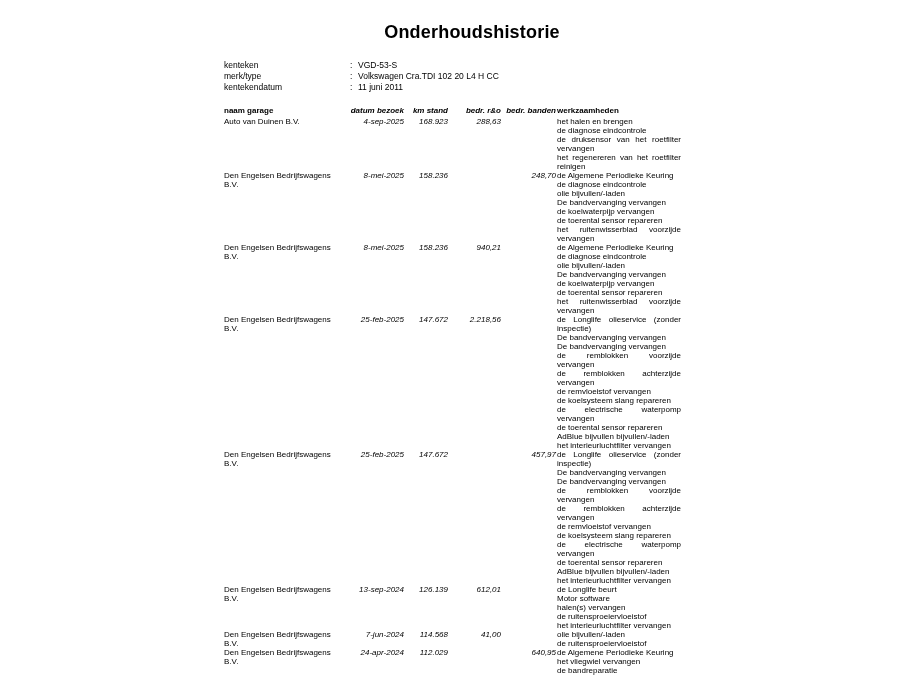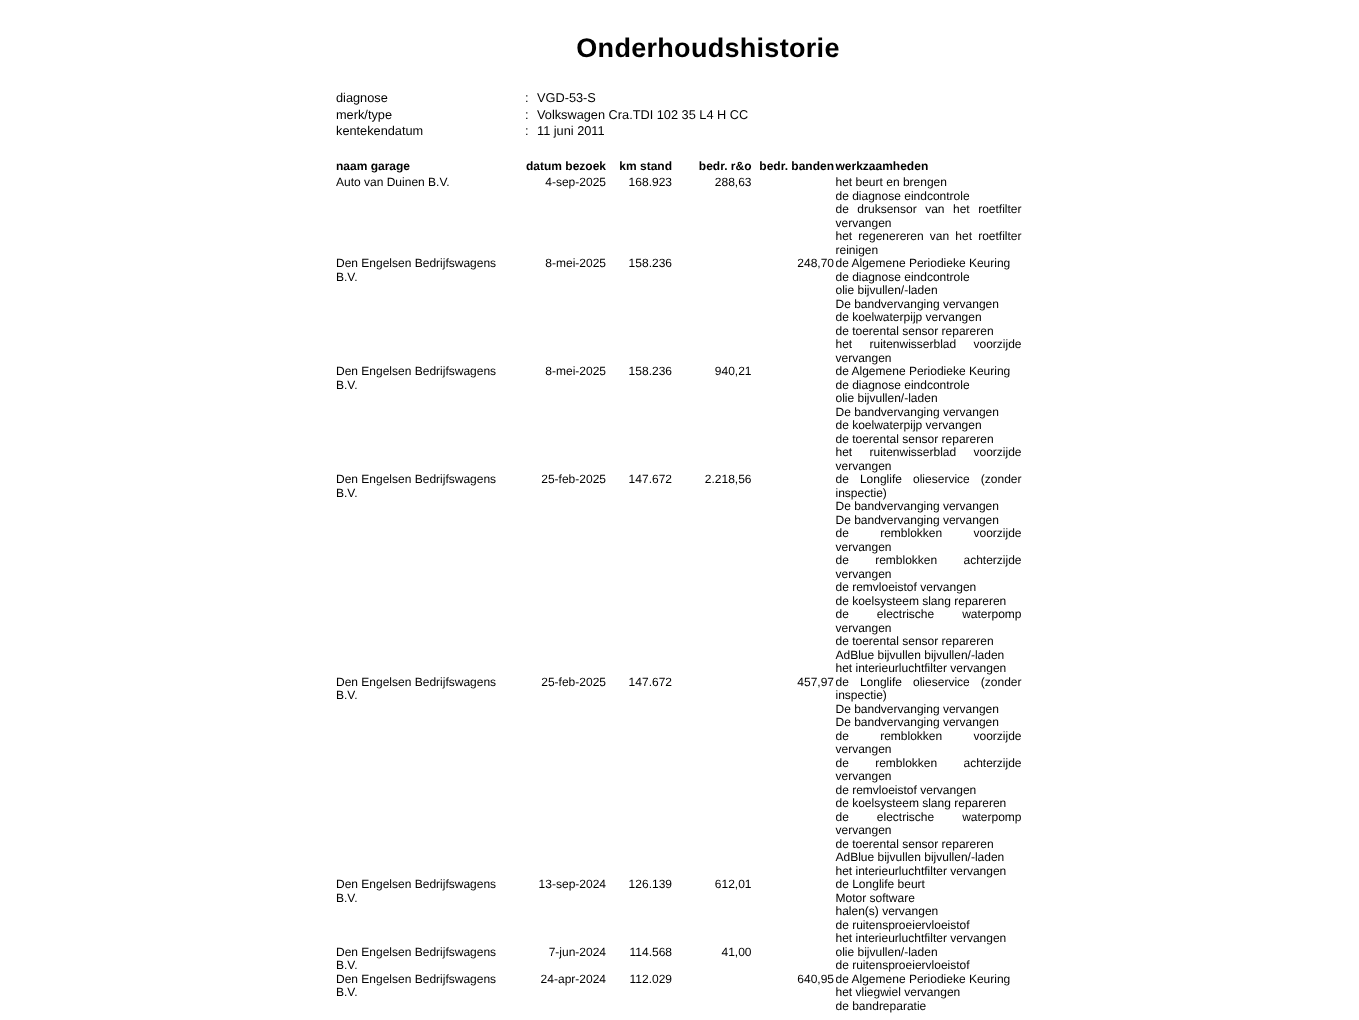--- a/index.html
+++ b/index.html
@@ -49,42 +49,42 @@
     line-height: 9px;
     font-weight: bold;
   }
   .tbody {
     position: absolute;
     top: 117px;
     left: 224px;
     font-size: 8px;
     line-height: 9px;
   }
-  .c.num, .h.num { text-align: right; }
+  .c.num, .h.num { text-align: right; font-style: italic; }
   .c.werk, .h.werk { padding-left: 1px; width: 124px; }
   .c.werk div { text-align: justify; }
   .c.name { padding-right: 4px; }
 </style>
 </head>
 <body>
 
 <div class="page">
 
   <div class="doc-title">Onderhoudshistorie</div>
 
   <div class="info-block">
     <div class="info-row">
-      <span class="info-label">diagnose</span>
+      <span class="info-label">kenteken</span>
       <span class="info-colon">:</span>
       <span class="info-value">VGD-53-S</span>
     </div>
     <div class="info-row">
       <span class="info-label">merk/type</span>
       <span class="info-colon">:</span>
-      <span class="info-value">Volkswagen Cra.TDI 102 35 L4 H CC</span>
+      <span class="info-value">Volkswagen Cra.TDI 102 20 L4 H CC</span>
     </div>
     <div class="info-row">
       <span class="info-label">kentekendatum</span>
       <span class="info-colon">:</span>
       <span class="info-value">11 juni 2011</span>
     </div>
   </div>
 
   <div class="table-header">
     <div class="h name">naam garage</div>
@@ -97,21 +97,21 @@
 
   <div class="tbody">
 
     <div class="trow">
       <div class="c name">Auto van Duinen B.V.</div>
       <div class="c num">4-sep-2025</div>
       <div class="c num">168.923</div>
       <div class="c num">288,63</div>
       <div class="c num"></div>
       <div class="c werk">
-          <div>het beurt en brengen</div>
+          <div>het halen en brengen</div>
           <div>de diagnose eindcontrole</div>
           <div>de druksensor van het roetfilter vervangen</div>
           <div>het regenereren van het roetfilter reinigen</div>
         </div>
     </div>
 
     <div class="trow">
       <div class="c name">Den Engelsen Bedrijfswagens B.V.</div>
       <div class="c num">8-mei-2025</div>
       <div class="c num">158.236</div>

